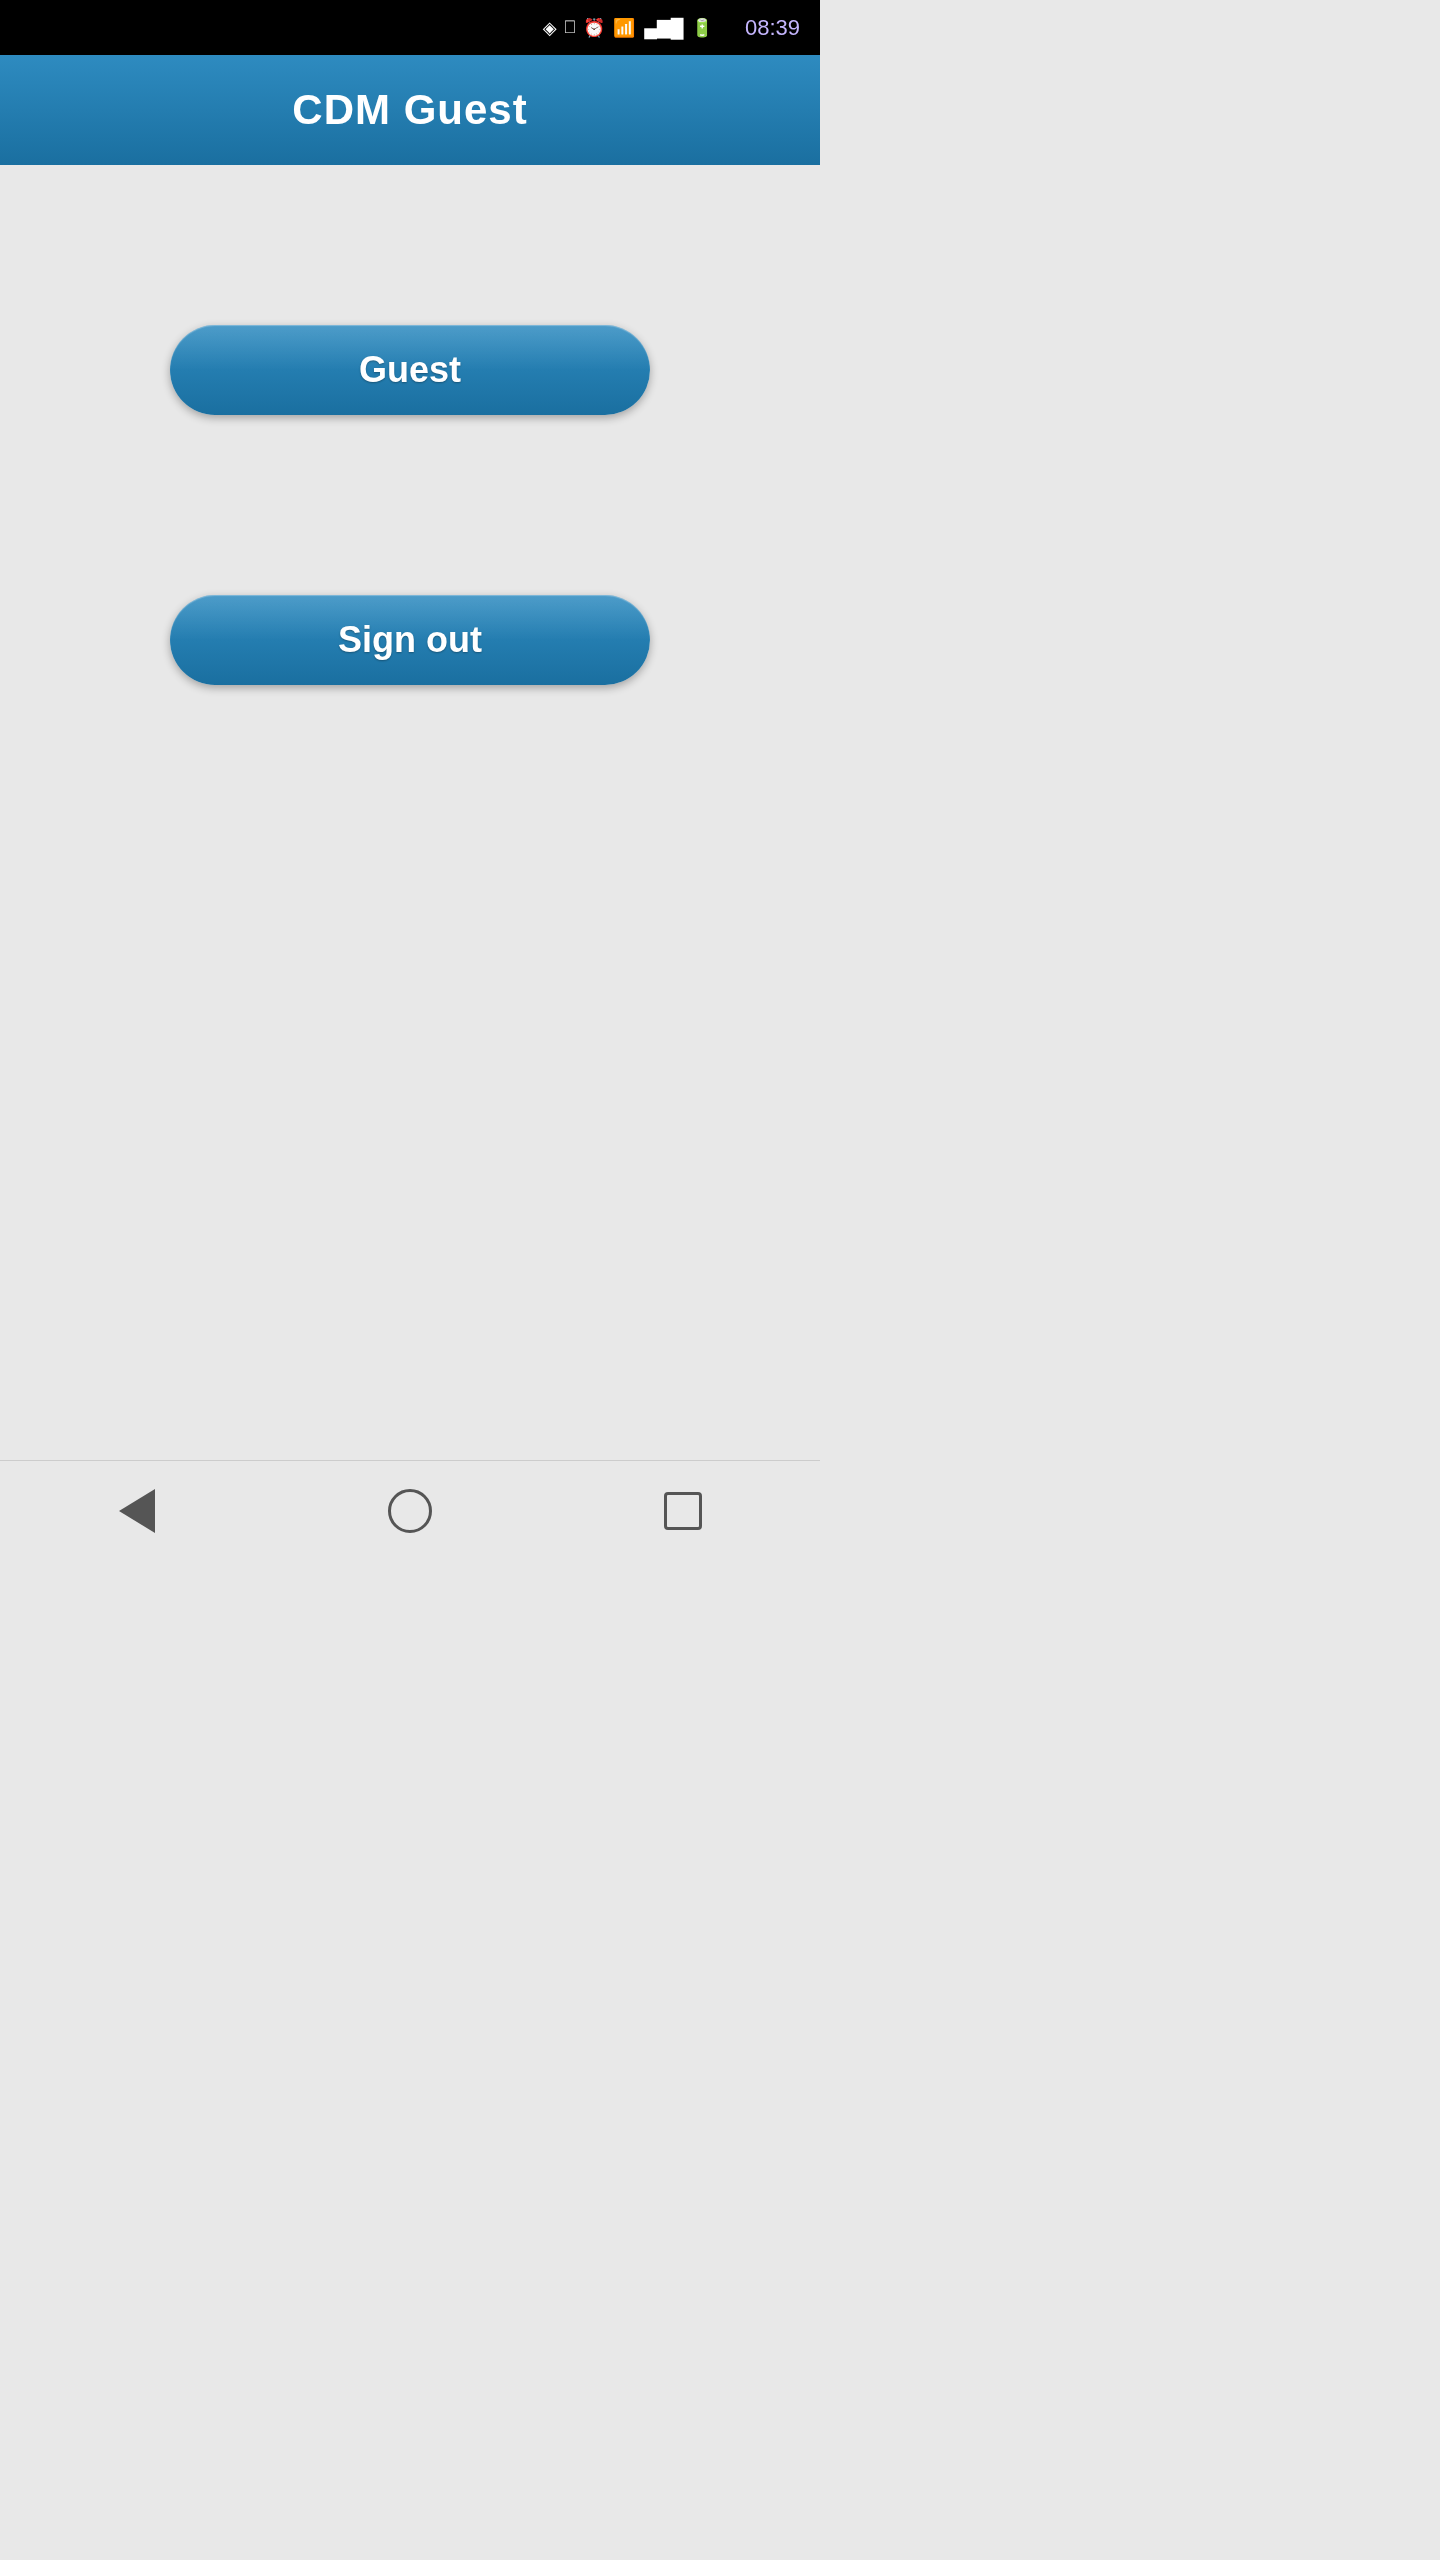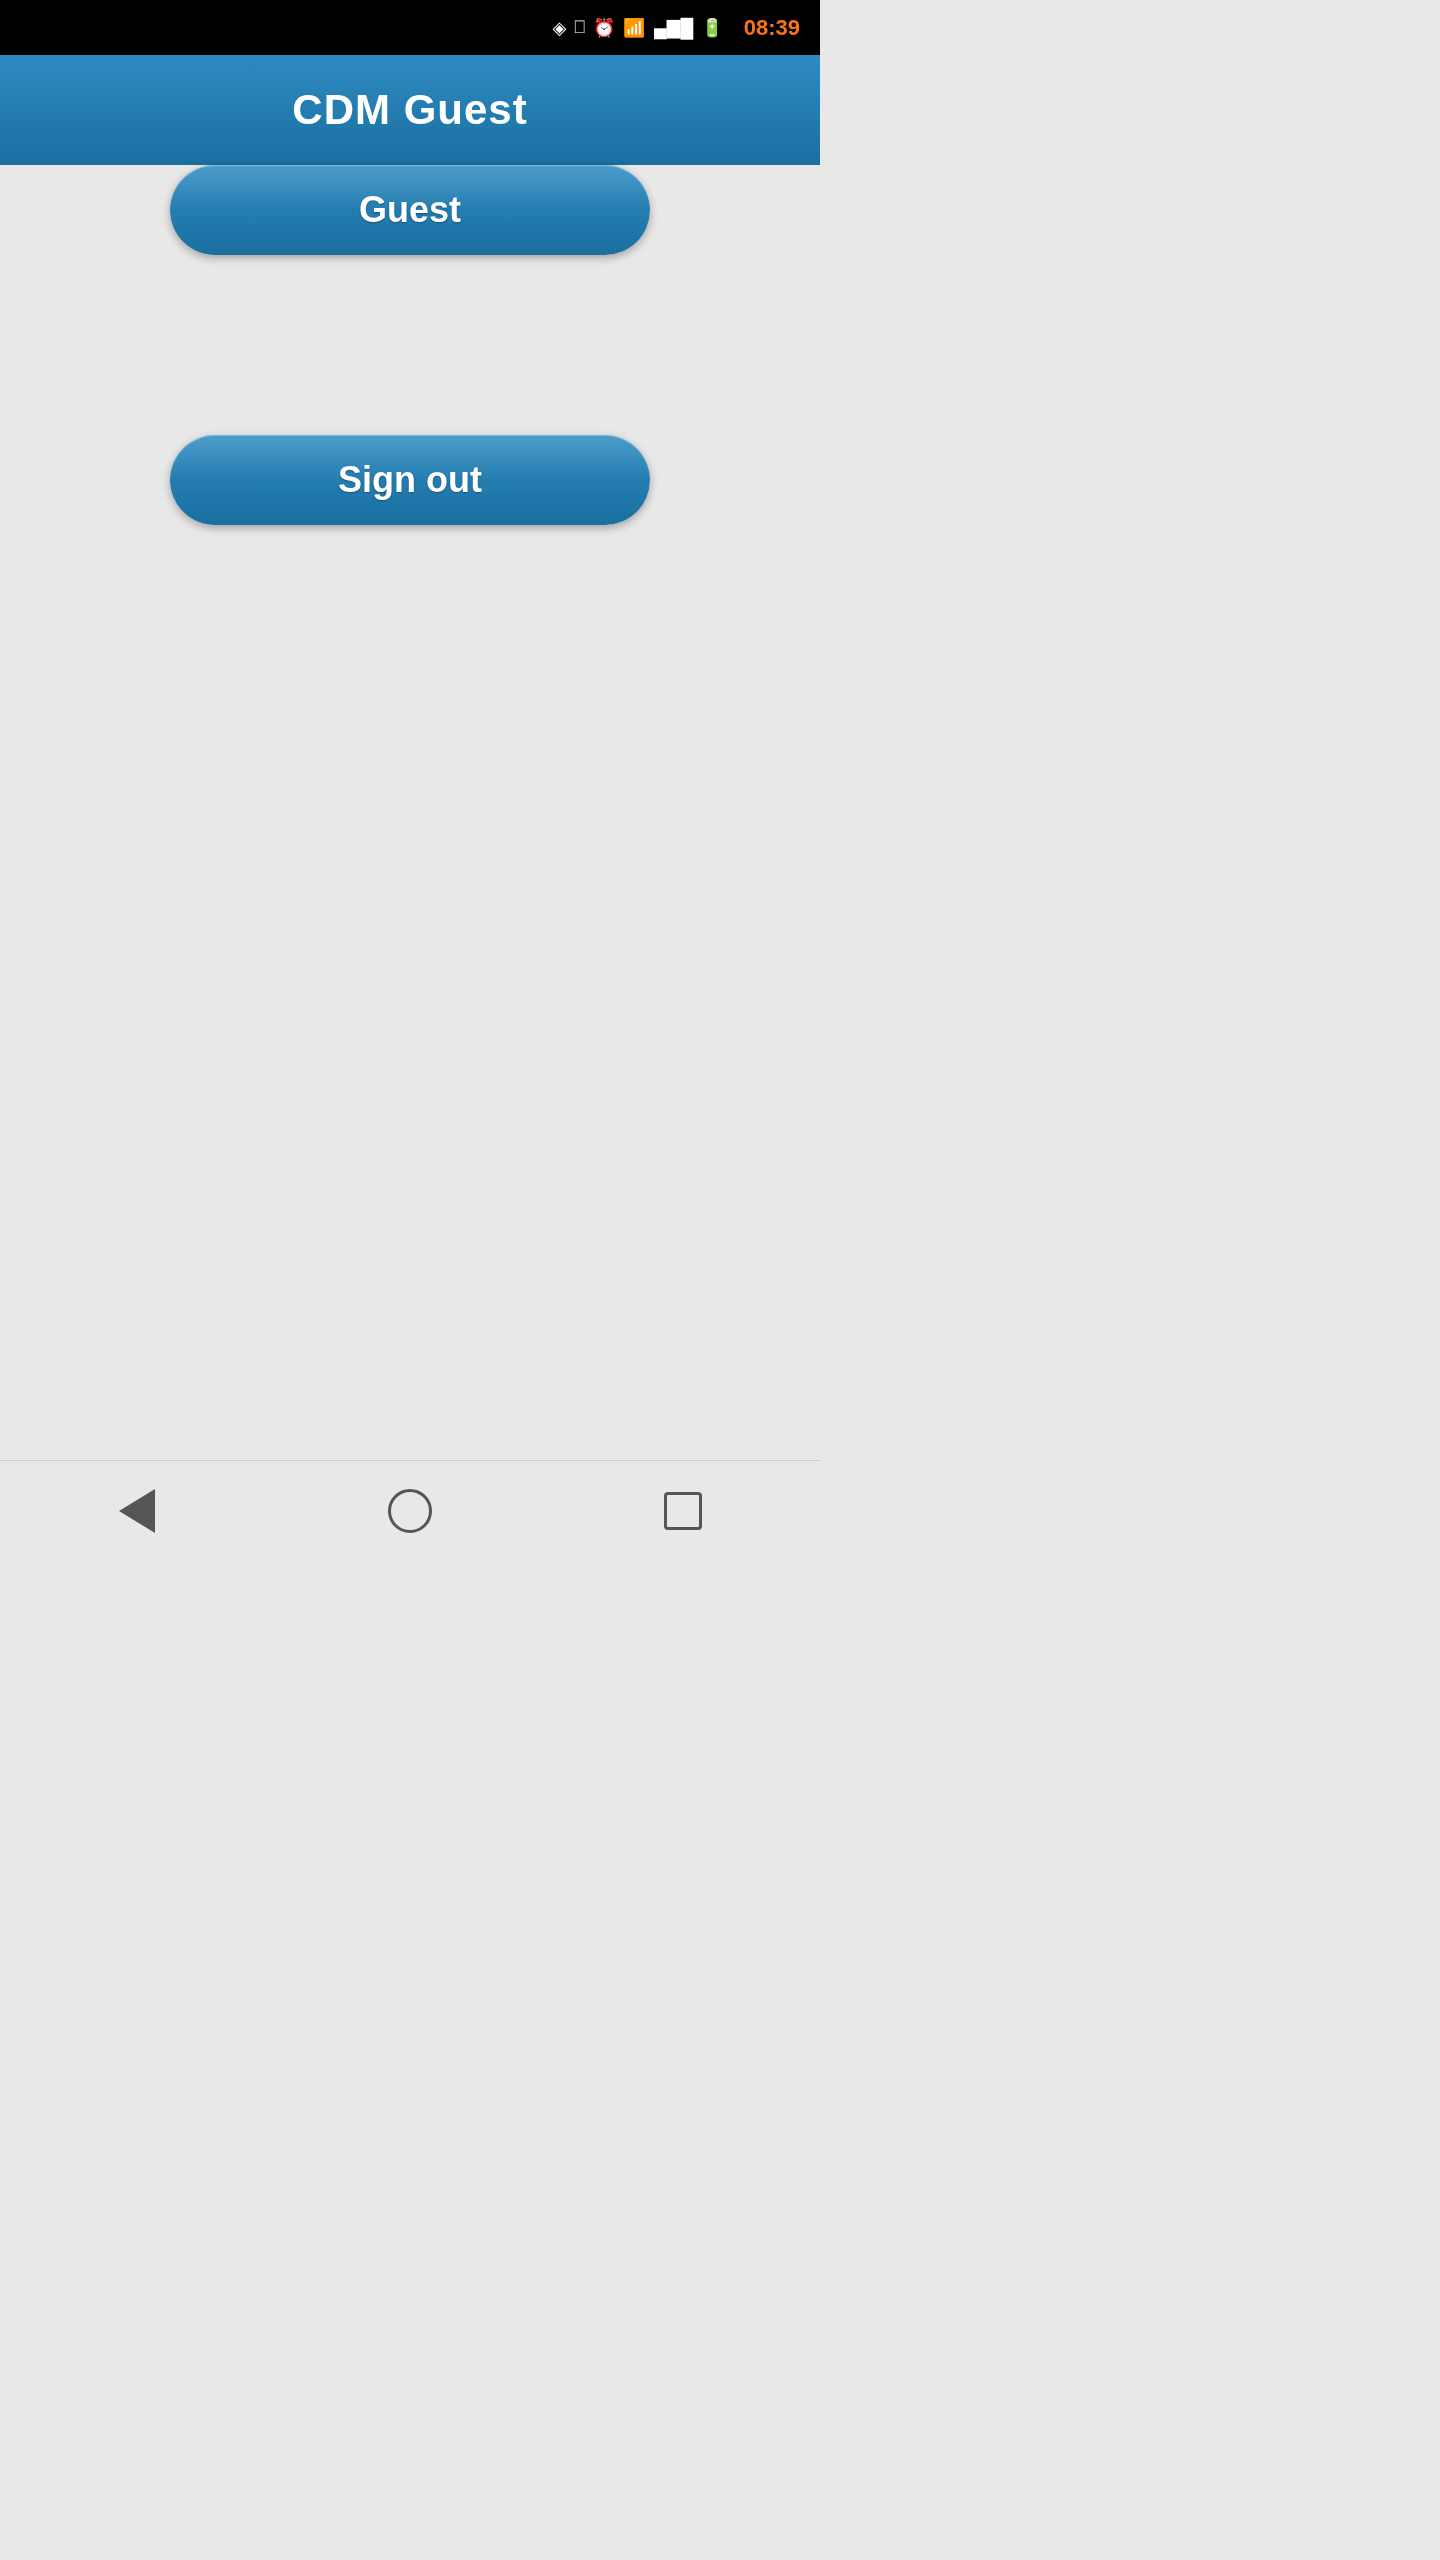--- a/index.html
+++ b/index.html
@@ -35,24 +35,24 @@
       align-items: center;
       gap: 8px;
     }
 
     .status-icon {
       color: white;
       font-size: 18px;
     }
 
     .status-time {
-      color: #f97316;
+      color: #c4b5fd;
       font-size: 22px;
-      font-weight: bold;
-      margin-left: 12px;
+      font-weight: normal;
+      margin-left: 23px;
     }
 
     
     .app-header {
       width: 100%;
       height: 110px;
       background: linear-gradient(to bottom, #2e8bc0, #1a6fa0);
       display: flex;
       align-items: center;
       justify-content: center;
@@ -67,20 +67,21 @@
     }
 
     
     .main-content {
       width: 100%;
       flex: 1;
       background: #e8e8e8;
       display: flex;
       flex-direction: column;
       align-items: center;
+      padding-top: 160px;
       gap: 0;
     }
 
     
     .role-button {
       width: 480px;
       height: 90px;
       border-radius: 50px;
       border: none;
       cursor: pointer;

